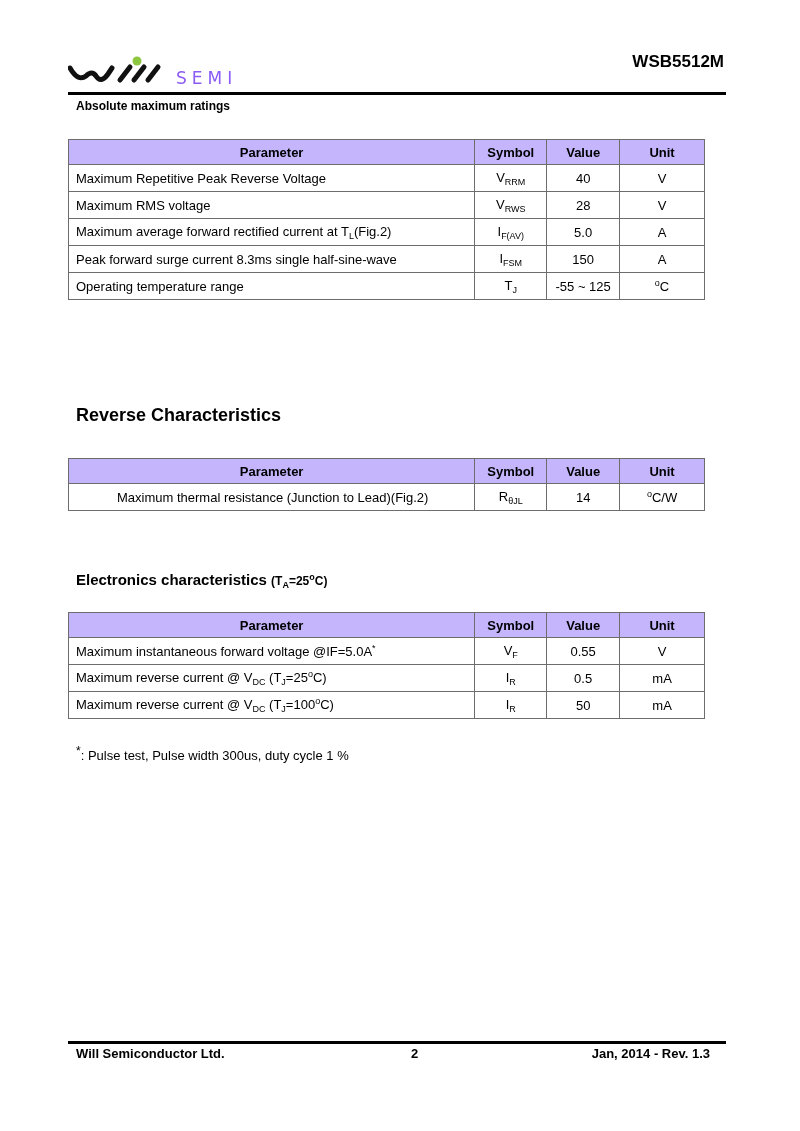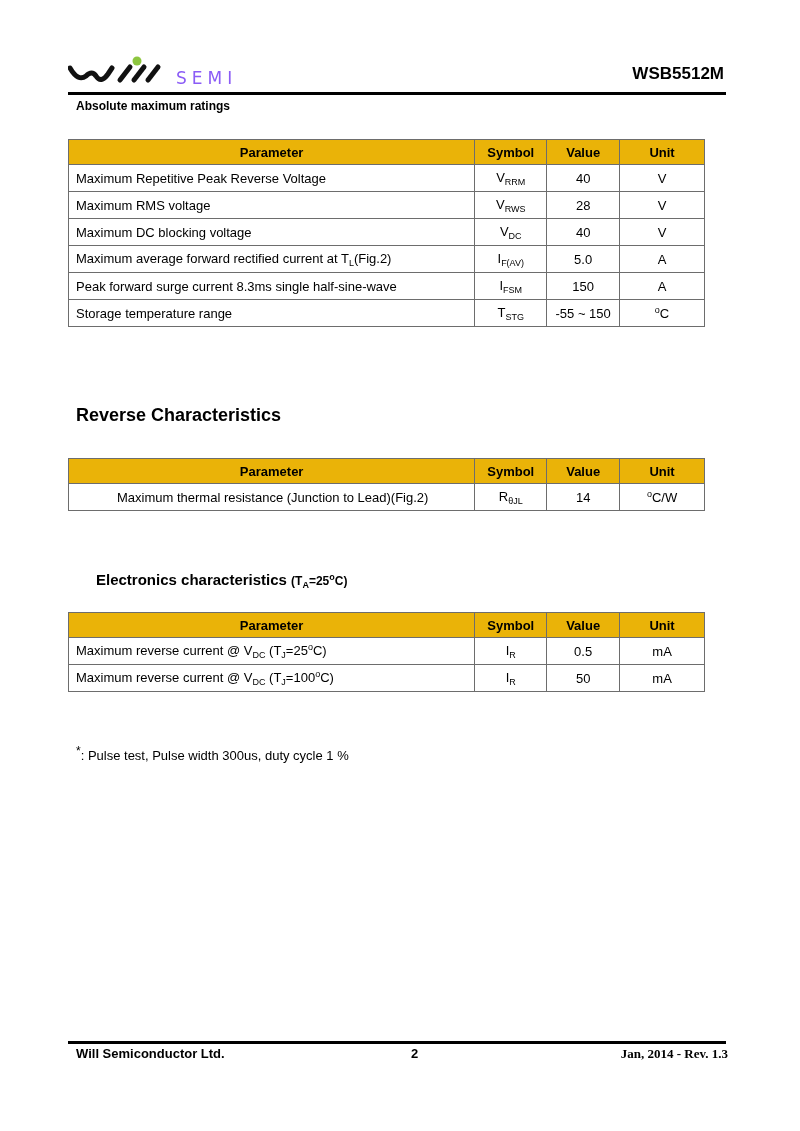--- a/index.html
+++ b/index.html
@@ -1,25 +1,25 @@
 <!DOCTYPE html>
 <html><head>
 <meta charset="utf-8">
 <style>
   html, body { margin:0; padding:0; background:#fff; }
   body { width:800px; height:1131px; position:relative; font-family:"Liberation Sans", sans-serif; color:#000; overflow:hidden; }
   .abs { position:absolute; }
   .logo { left:68px; top:56px; width:190px; height:32px; }
   .logo-text { position:absolute; left:108px; top:12px; font-size:17px; letter-spacing:5px; font-family:"DejaVu Sans", sans-serif; font-weight:normal; color:#8b5cf6; }
-  .part { right:76px; top:64px; font-size:17px; font-weight:bold; }
+  .part { right:76px; top:52px; font-size:17px; font-weight:bold; }
   .hrule { left:68px; width:658px; height:3px; background:#000; }
   .h2 { left:76px; font-weight:bold; }
   table.spec { position:absolute; left:68px; width:637px; border-collapse:collapse; font-size:13px; }
   table.spec th, table.spec td { border:1px solid #6d6d6d; height:26px; padding:0; }
-  table.spec th { background:#eab308; font-weight:bold; font-size:13px; height:24px; }
+  table.spec th { background:#c4b5fd; font-weight:bold; font-size:13px; height:24px; }
   table.spec td.param { text-align:left; padding-left:7px; }
   table.spec td.c { text-align:center;margin-top:17px; }
   col.c1 { width:407px; } col.c2 { width:72px; } col.c3 { width:73px; } col.c4 { width:85px; }
   sub { font-size:9px; vertical-align:-3px; }
   sup { font-size:9px; vertical-align:5px; }
   .note { left:76px; top:744px; font-size:13px; }
   .footer { top:1046px; font-size:13px; font-weight:bold; }
 </style>
 </head>
 <body>
@@ -58,41 +58,35 @@
     <td class="c">40</td>
     <td class="c">V</td>
   </tr>
   <tr>
     <td class="param">Maximum RMS voltage</td>
     <td class="c"><span>V</span><sub>RWS</sub></td>
     <td class="c">28</td>
     <td class="c">V</td>
   </tr>
   <tr>
-    <td class="param">Maximum DC blocking voltage</td>
-    <td class="c"><span>V</span><sub>DC</sub></td>
-    <td class="c">40</td>
-    <td class="c">V</td>
-  </tr>
-  <tr>
     <td class="param"><span>Maximum average forward rectified current at T</span><sub>L</sub><span>(Fig.2)</span></td>
     <td class="c"><span>I</span><sub>F(AV)</sub></td>
     <td class="c">5.0</td>
     <td class="c">A</td>
   </tr>
   <tr>
     <td class="param">Peak forward surge current 8.3ms single half-sine-wave</td>
     <td class="c"><span>I</span><sub>FSM</sub></td>
     <td class="c">150</td>
     <td class="c">A</td>
   </tr>
   <tr>
-    <td class="param">Storage temperature range</td>
-    <td class="c"><span>T</span><sub>STG</sub></td>
-    <td class="c">-55 ~ 150</td>
+    <td class="param">Operating temperature range</td>
+    <td class="c"><span>T</span><sub>J</sub></td>
+    <td class="c">-55 ~ 125</td>
     <td class="c"><sup>o</sup><span>C</span></td>
   </tr>
 </tbody>
   </table>
 
 <div class="abs h2" style="top:405px;font-size:18px;">Reverse Characteristics</div>
 <table class="spec" style="top:458px;">
   <colgroup>
       <col class="c1">
       <col class="c2">
@@ -108,37 +102,43 @@
   </tr>
   <tr>
     <td class="param" style="height:21px;padding-left:48px;">Maximum thermal resistance (Junction to Lead)(Fig.2)</td>
     <td class="c"><span>R</span><sub>θJL</sub></td>
     <td class="c">14</td>
     <td class="c"><sup>o</sup><span>C/W</span></td>
   </tr>
 </tbody>
   </table>
 
-<div class="abs h2" style="top:571px;font-size:15px;margin-left:20px;">
+<div class="abs h2" style="top:571px;font-size:15px;">
   <span>Electronics characteristics</span>
   <span style="font-size:12px;"><span>(T</span><sub>A</sub><span>=25</span><sup>o</sup><span>C)</span></span>
 </div>
 <table class="spec" style="top:612px;">
   <colgroup>
       <col class="c1">
       <col class="c2">
       <col class="c3">
       <col class="c4">
     </colgroup>
   <tbody>
       <tr>
     <th>Parameter</th>
     <th>Symbol</th>
     <th>Value</th>
     <th>Unit</th>
+  </tr>
+  <tr>
+    <td class="param"><span>Maximum instantaneous forward voltage @IF=5.0A</span><sup>*</sup></td>
+    <td class="c"><span>V</span><sub>F</sub></td>
+    <td class="c">0.55</td>
+    <td class="c">V</td>
   </tr>
   <tr>
     <td class="param"><span>Maximum reverse current @ V</span><sub>DC</sub><span> (T</span><sub>J</sub><span>=25</span><sup>o</sup><span>C)</span></td>
     <td class="c"><span>I</span><sub>R</sub></td>
     <td class="c">0.5</td>
     <td class="c">mA</td>
   </tr>
   <tr>
     <td class="param"><span>Maximum reverse current @ V</span><sub>DC</sub><span> (T</span><sub>J</sub><span>=100</span><sup>o</sup><span>C)</span></td>
     <td class="c"><span>I</span><sub>R</sub></td>
@@ -146,13 +146,13 @@
     <td class="c">mA</td>
   </tr>
 </tbody>
   </table>
 
 <div class="abs note"><sup style="font-size:12px;">*</sup><span>: Pulse test, Pulse width 300us, duty cycle 1 %</span></div>
 
 <div class="abs hrule" style="top:1041px;"></div>
 <div class="abs footer" style="left:76px;text-align:right;">Will Semiconductor Ltd.</div>
 <div class="abs footer" style="left:411px;">2</div>
-<div class="abs footer" style="right:72px;font-family:Liberation Serif, serif;">Jan, 2014 - Rev. 1.3</div>
+<div class="abs footer" style="right:90px;">Jan, 2014 - Rev. 1.3</div>
 
 </body></html>

